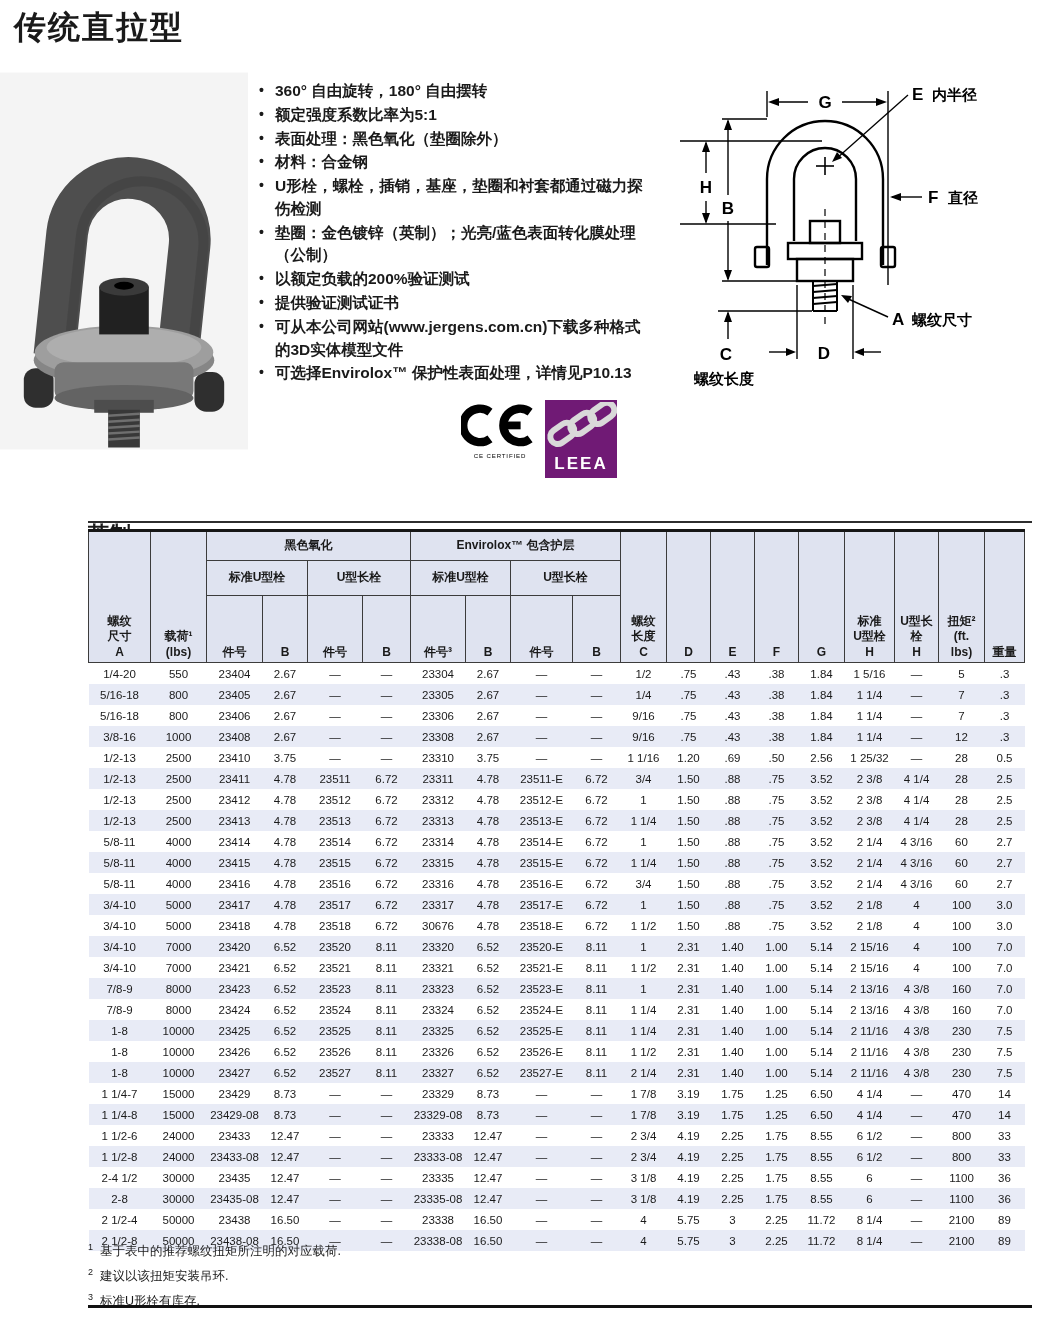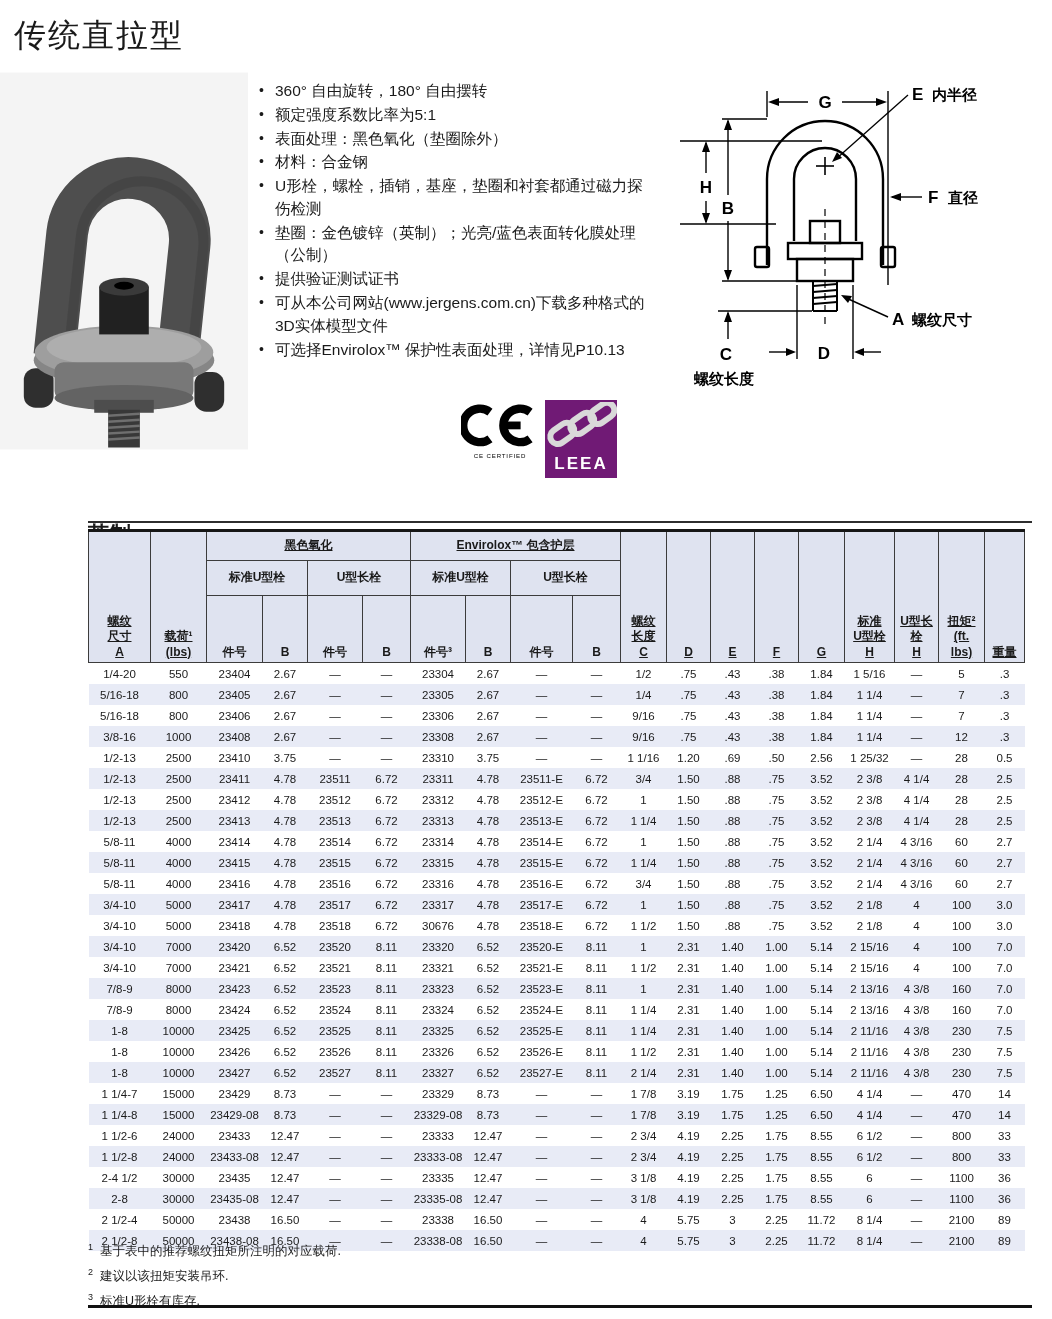--- a/index.html
+++ b/index.html
@@ -1,37 +1,37 @@
 <!DOCTYPE html>
 <html style="--header_bg: #dfe3f0; --row_alt: #e8ebf6; --logo_black: #111111;"><head>
 <meta charset="utf-8">
 <style>
   html,body{margin:0;padding:0;background:#fff;}
   .page{position:relative;width:1052px;height:1319px;background:#fff;overflow:hidden;
         font-family:"Liberation Sans","DejaVu Sans",sans-serif;color:#1a1a1a;}
-  .title{position:absolute;left:14px;top:14px;font-size:32px;font-weight:normal;letter-spacing:2px;text-align:right;}
+  .title{position:absolute;left:14px;top:6px;font-size:32px;font-weight:bold;letter-spacing:2px;text-align:right;}
   .photo{position:absolute;left:0;top:72px;width:248px;height:378px;}
   .features{position:absolute;left:256px;top:80px;width:406px;margin:0;padding:0;
             font-size:15.5px;line-height:1.47;}
-  .features li{list-style:none;padding-left:19px;position:relative;margin:0 14px 1px 0;}
+  .features li{list-style:none;padding-left:19px;position:relative;margin:0 14px 1px 0;font-weight:bold;}
   .features li::before{content:"•";position:absolute;left:3px;top:0;font-size:14px;}
   .diagram{position:absolute;left:660px;top:68px;width:392px;height:332px;}
   .ce-logo{position:absolute;left:461px;top:398px;width:78px;height:76px;}
   .leea-logo{position:absolute;left:545px;top:400px;width:72px;height:78px;background:#701a75;
              display:flex;flex-direction:column;align-items:center;justify-content:flex-end;}
   .leea-text{color:#fff;font-weight:bold;font-size:17px;letter-spacing:2px;line-height:1;
              padding-bottom:6px;font-family:"Liberation Sans",sans-serif;}
   .leea-chain{position:absolute;top:2px;left:0;}
   .section-title{position:absolute;left:88px;top:492px;font-size:21px;font-weight:bold;letter-spacing:1px;margin-top:28px;}
   .rule{position:absolute;left:88px;top:521px;width:944px;height:2px;background:#2e2e2e;}
   .table-wrap{position:absolute;left:88px;top:529px;}
   table{border-collapse:collapse;table-layout:fixed;width:932px;}
   thead th{background:var(--header_bg,#dfe3f0);border:1px solid #3c3c3c;font-size:12px;
            font-weight:bold;line-height:1.28;white-space:pre-line;padding:2px 1px;text-align:center;}
-  thead tr.h1 th{height:24px;text-decoration:underline;}
+  thead tr.h1 th{height:24px;}
   thead tr.h2 th{height:30px;}
   thead tr.h3 th{height:62px;vertical-align:bottom;}
   th.vb{vertical-align:bottom;margin-top:8px;}
   table{border-top:3px solid #161616;}
   tbody td{font-size:11.5px;text-align:center;height:21px;padding:0 1px;white-space:nowrap;border:none;}
   tbody tr.alt{background:var(--row_alt,#e8ebf6);}
   .footnotes{position:absolute;left:88px;top:1243px;font-size:12.5px;line-height:1.1;}
   .footnote{margin-bottom:9px;}
   .footnote sup{font-size:9px;margin-right:7px;}
   .bottom-bar{position:absolute;left:88px;top:1305px;width:944px;height:3px;background:#111;}
@@ -75,20 +75,21 @@
     </svg>
   </div>
 
   <ul class="features">
     <li>360°  自由旋转，180° 自由摆转</li>
     <li>额定强度系数比率为5:1</li>
     <li>表面处理：黑色氧化（垫圈除外）</li>
     <li>材料：合金钢</li>
     <li>U形栓，螺栓，插销，基座，垫圈和衬套都通过磁力探伤检测</li>
     <li>垫圈：金色镀锌（英制）；光亮/蓝色表面转化膜处理（公制）</li>
+    <li>以额定负载的200%验证测试</li>
     <li>提供验证测试证书</li>
     <li>可从本公司网站(www.jergens.com.cn)下载多种格式的3D实体模型文件</li>
     <li>可选择Envirolox™ 保护性表面处理，详情见P10.13</li>
   </ul>
 
   <div class="diagram">
     <svg width="392" height="332" viewBox="0 0 392 330">
 
       <g fill="none" stroke="#000" stroke-width="2.4">
         <path d="M107,196 V110 A58,58 0 0 1 223,110 V196"></path>

